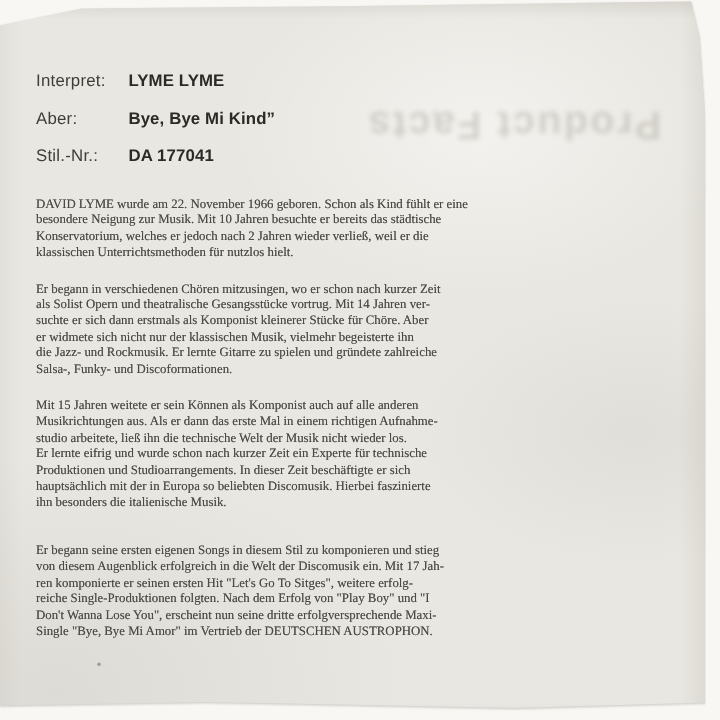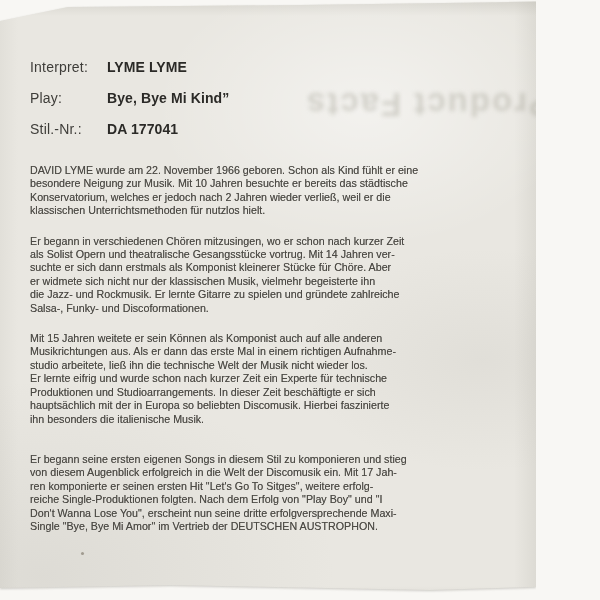--- a/index.html
+++ b/index.html
@@ -2,21 +2,21 @@
 <html><head>
 <meta charset="utf-8">
 <style>
   html,body{margin:0;padding:0;}
   body{
     width:600px;height:600px;
     background:#f8f7f4;
     font-family:"Liberation Sans",sans-serif;
     overflow:hidden;
   }
-  .scan{position:relative;width:536px;height:600px;overflow:hidden;}
+  .scan{position:relative;width:588px;height:600px;overflow:hidden;}
 
   
   .paper-shadow{position:absolute;inset:0;filter:drop-shadow(0 1px 1px rgba(120,118,110,0.35));}
   .paper{
     position:absolute;inset:0;
     clip-path:polygon(0 21px,68px 7px,300px 5px,576px 1px,583px 30px,592px 160px,600px 330px,600px 585px,430px 590px,170px 585px,0 588px);
     background:
       radial-gradient(ellipse 300px 200px at 68% 18%, rgba(255,255,255,0.45), transparent 70%),
       radial-gradient(ellipse 420px 280px at 8% 96%, rgba(150,148,140,0.14), transparent 70%),
       radial-gradient(ellipse 260px 160px at 90% 60%, rgba(150,148,140,0.10), transparent 70%),
@@ -39,21 +39,21 @@
     user-select:none;
   }
 
   .header{position:absolute;left:30px;top:60px;font-size:14px;color:#3e3d39;}
   .hrow{display:flex;line-height:14px;margin-bottom:17px;}
   .hrow .label{width:77px;letter-spacing:0.2px;}
   .hrow .value{font-weight:bold;color:#2b2a27;letter-spacing:0.1px;}
 
   .bodytext{
     position:absolute;left:30px;top:164px;width:545px;
-    font-family:Liberation Sans, sans-serif;
+    font-family:Liberation Serif, serif;
     font-size:10.7px;line-height:13.4px;
     color:#4c4a45;
     text-shadow:0 0 0.5px rgba(76,74,69,0.65);
   }
   .bodytext p{margin:0 0 17px 0;white-space:pre-line;}
   .bodytext p.extra-gap{padding-top:10px;}
 
   .speck{position:absolute;left:81px;top:552px;width:3px;height:3px;border-radius:50%;background:rgba(110,100,85,0.55);}
 </style>
 </head>
@@ -64,21 +64,21 @@
     <div class="paper">
 
       <div class="ghost">Product Facts</div>
 
       <div class="header">
         <div class="hrow">
           <span class="label">Interpret:</span>
           <span class="value">LYME LYME</span>
         </div>
         <div class="hrow">
-          <span class="label">Play:</span>
+          <span class="label">Aber:</span>
           <span class="value">Bye, Bye Mi Kind”</span>
         </div>
         <div class="hrow">
           <span class="label">Stil.-Nr.:</span>
           <span class="value">DA 177041</span>
         </div>
       </div>
 
       <div class="bodytext">
         <p>DAVID LYME wurde am 22. November 1966 geboren. Schon als Kind fühlt er eine

